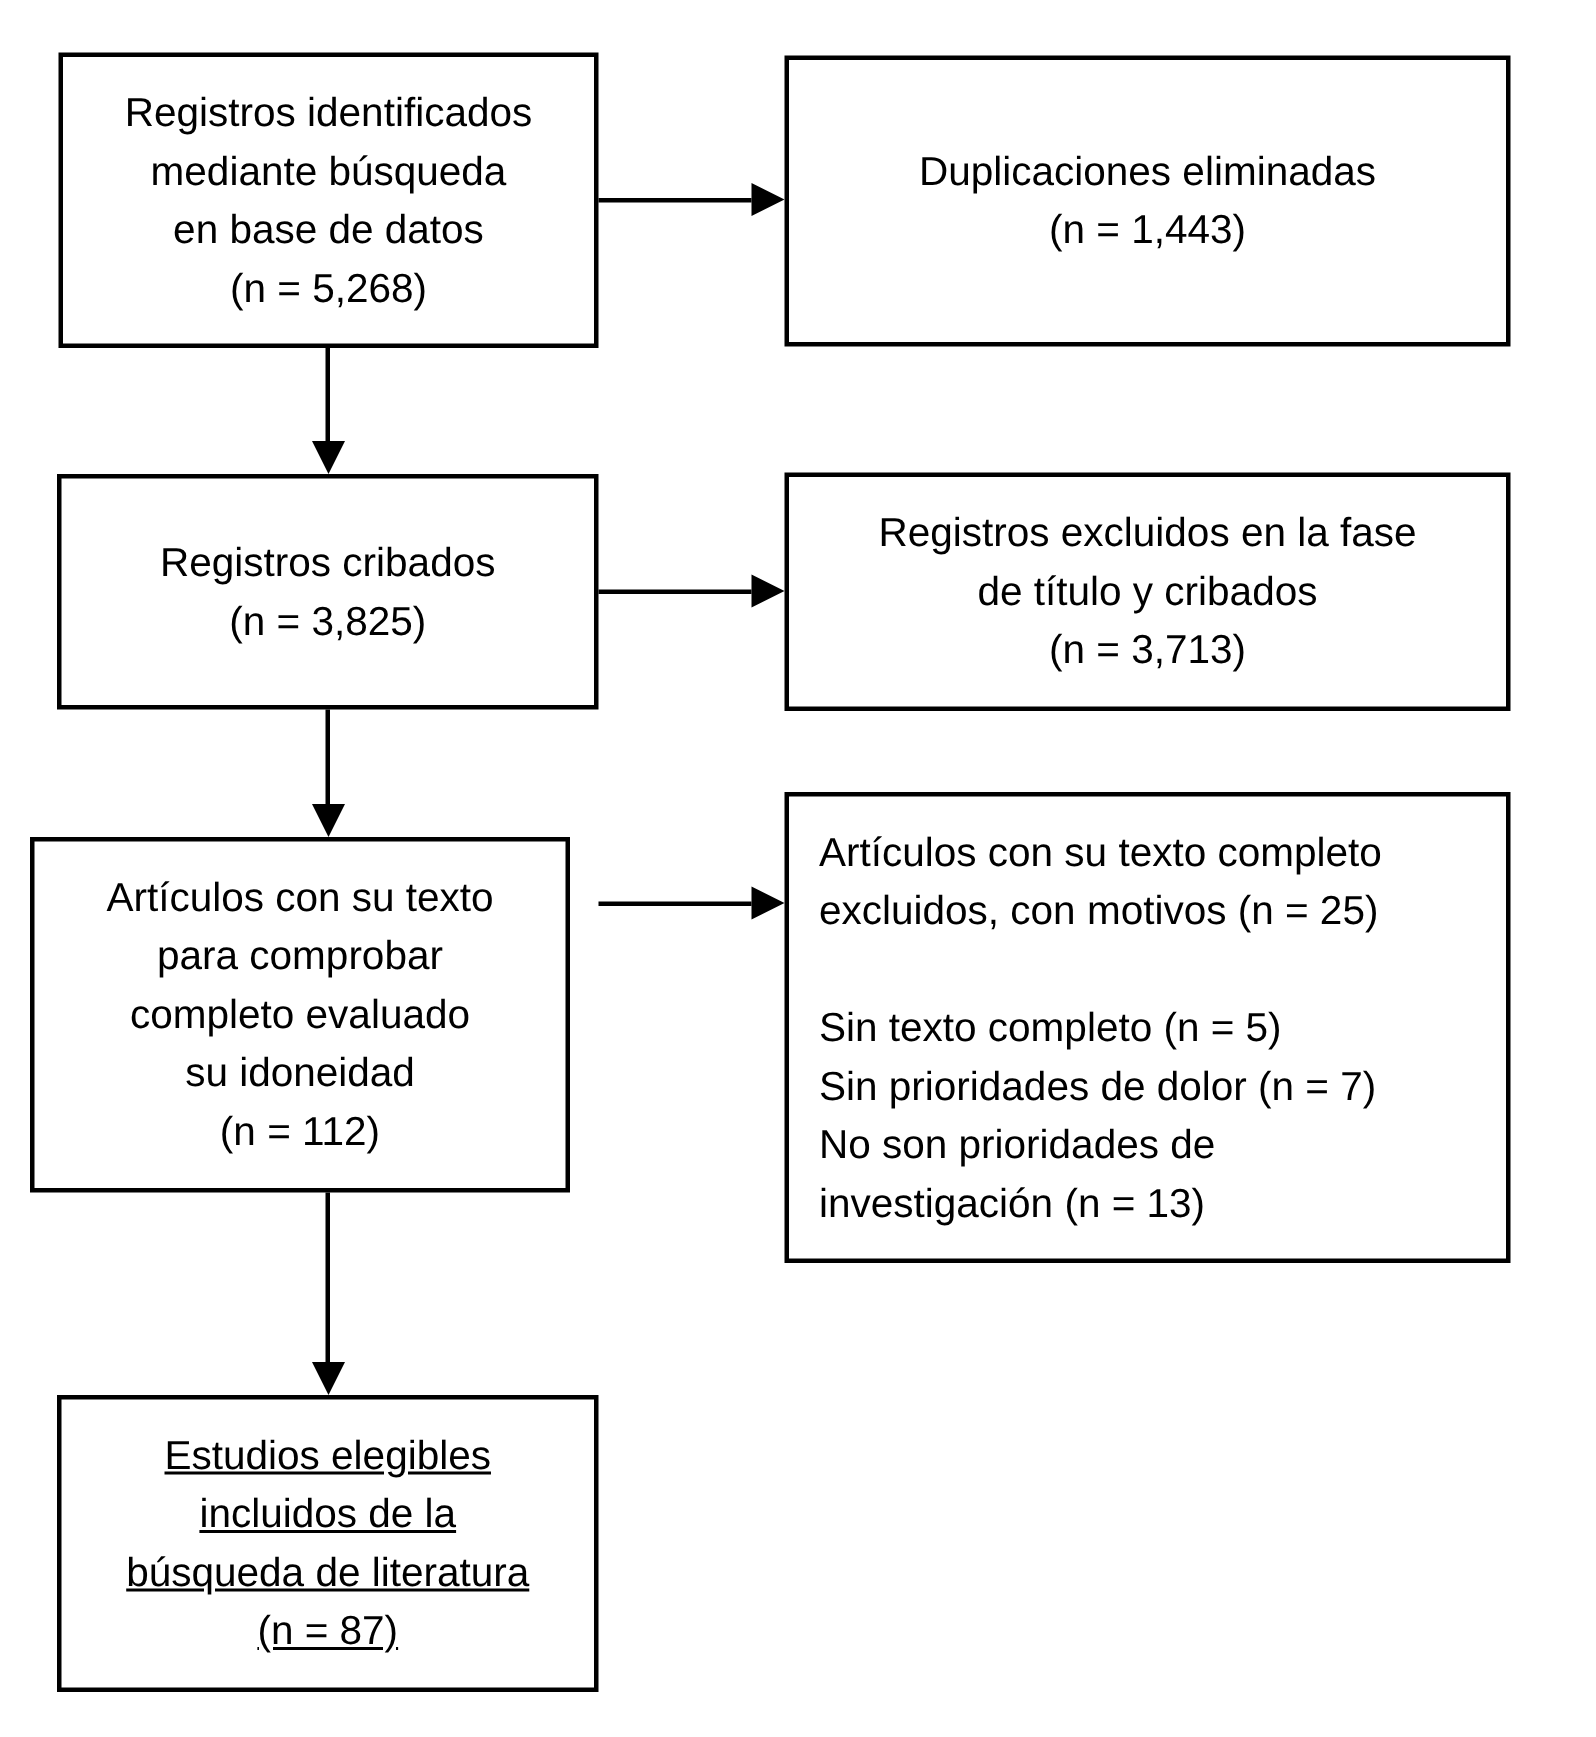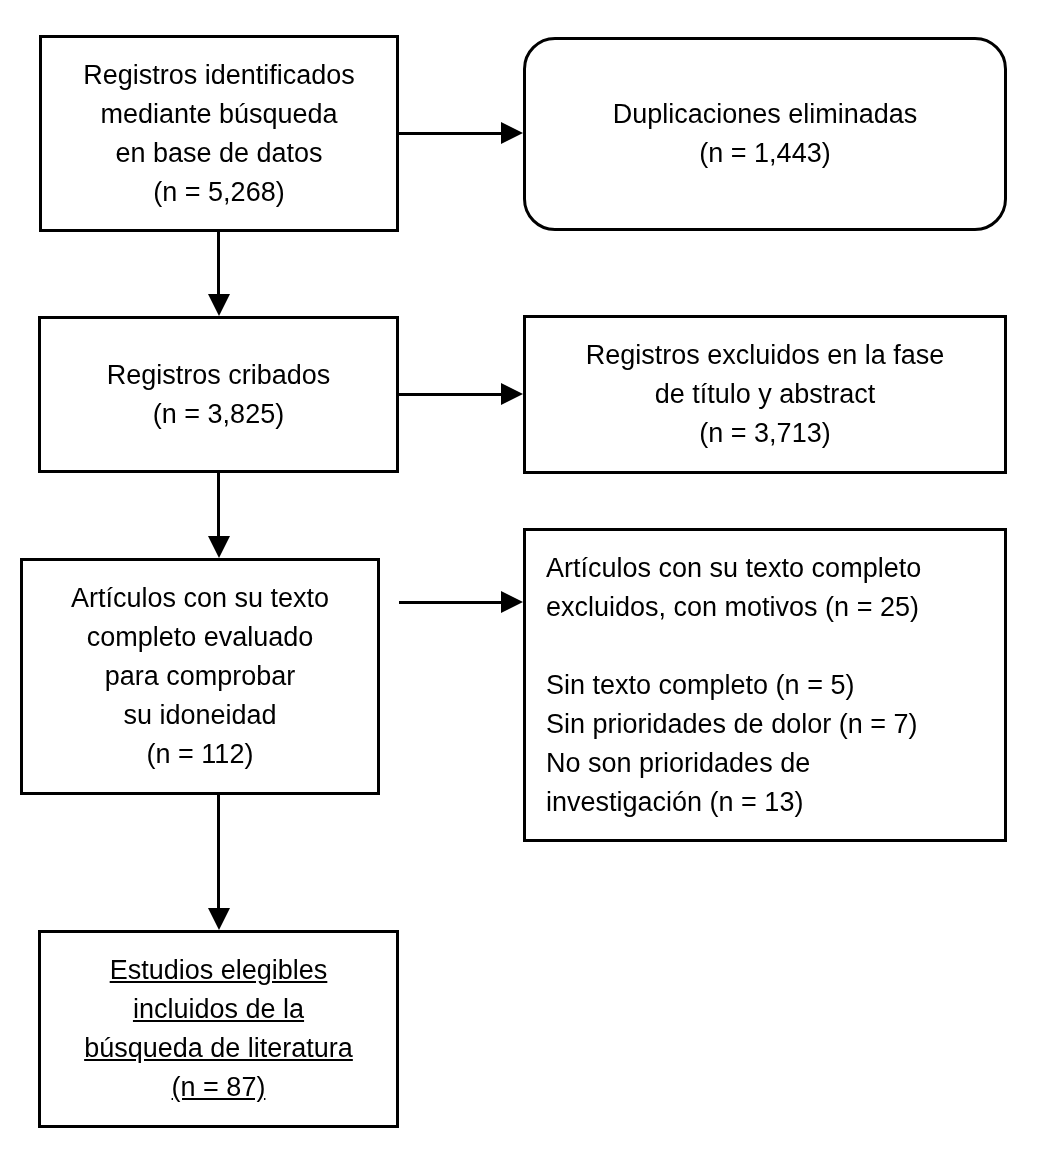--- a/index.html
+++ b/index.html
@@ -32,21 +32,21 @@
     align-items: flex-start;
     text-align: left;
     padding: 12px 10px 12px 20px;
   }
 
   .line { display: block; white-space: nowrap; }
   .line:empty::after { content: "\00a0"; }
 
   
   .box-identified  { left: 39px;  top: 35px;  width: 360px; height: 197px; }
-  .box-duplicates  { left: 523px; top: 37px;  width: 484px; height: 194px; border-radius: 32px; }
+  .box-duplicates  { left: 523px; top: 37px;  width: 484px; height: 194px; }
   .box-screened    { left: 38px;  top: 316px; width: 361px; height: 157px; }
   .box-excluded-ta { left: 523px; top: 315px; width: 484px; height: 159px; }
   .box-fulltext    { left: 20px;  top: 558px; width: 360px; height: 237px; }
   .box-ft-excluded { left: 523px; top: 528px; width: 484px; height: 314px; }
   .box-included    { left: 38px;  top: 930px; width: 361px; height: 198px; text-decoration: underline; }
 
   
   .vline { position: absolute; width: 3px; background: #000; }
   .hline { position: absolute; height: 3px; background: #000; }
   .tri-down {
@@ -93,28 +93,28 @@
     <span class="line">(n = 1,443)</span>
   </div>
 
   <div class="box box-screened">
     <span class="line">Registros cribados</span>
     <span class="line">(n = 3,825)</span>
   </div>
 
   <div class="box box-excluded-ta">
     <span class="line">Registros excluidos en la fase</span>
-    <span class="line">de título y abstract</span>
+    <span class="line">de título y cribados</span>
     <span class="line">(n = 3,713)</span>
   </div>
 
   <div class="box box-fulltext">
     <span class="line">Artículos con su texto</span>
+    <span class="line">para comprobar</span>
     <span class="line">completo evaluado</span>
-    <span class="line">para comprobar</span>
     <span class="line">su idoneidad</span>
     <span class="line">(n = 112)</span>
   </div>
 
   <div class="box box--left-align box-ft-excluded">
     <span class="line">Artículos con su texto completo</span>
     <span class="line">excluidos, con motivos (n = 25)</span>
     <span class="line"></span>
     <span class="line">Sin texto completo (n = 5)</span>
     <span class="line">Sin prioridades de dolor (n = 7)</span>

